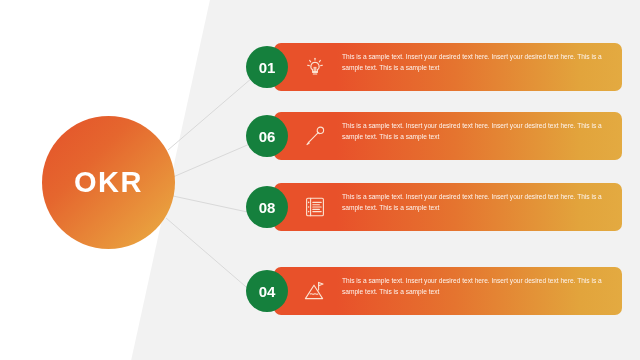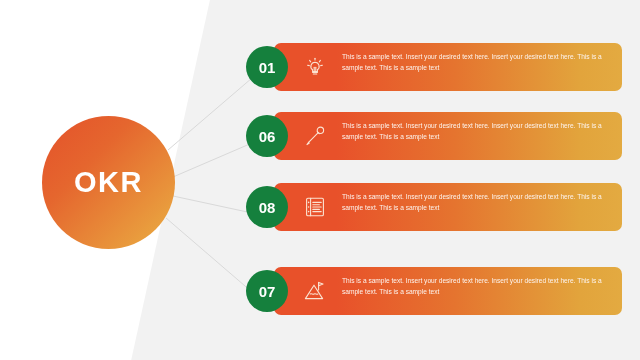--- a/index.html
+++ b/index.html
@@ -186,21 +186,21 @@
       <line x1="10.8" y1="13.0" x2="19.2" y2="13.0"></line>
       <line x1="10.8" y1="15.4" x2="17.4" y2="15.4"></line>
       <line x1="10.8" y1="17.6" x2="19.2" y2="17.6"></line>
     </svg>
     <div class="row-text">This is a sample text. Insert your desired text here. Insert your desired text here. This is a sample text. This is a sample text</div>
   </div>
 
   <div class="row row-4">
     <div class="bar"></div>
     <div class="badge">
-      <span class="badge-text">07</span>
+      <span class="badge-text">04</span>
     </div>
     <svg class="row-icon" viewBox="0 0 26 26" fill="none" stroke="#fbe3d2" stroke-width="1.1" stroke-linecap="round" stroke-linejoin="round">
       <path d="M3.4 20.6L12.0 7.2l8.6 13.4z"></path>
       <path d="M8.2 16.0c1.4-1.0 2.6 0.9 3.9 0 1.3-0.9 2.5 0.8 3.8 0"></path>
       <line x1="16.6" y1="4.2" x2="16.6" y2="12.0"></line>
       <path d="M16.6 4.6l4.4 1.5-4.4 1.6z"></path>
     </svg>
     <div class="row-text">This is a sample text. Insert your desired text here. Insert your desired text here. This is a sample text. This is a sample text</div>
   </div>
 

